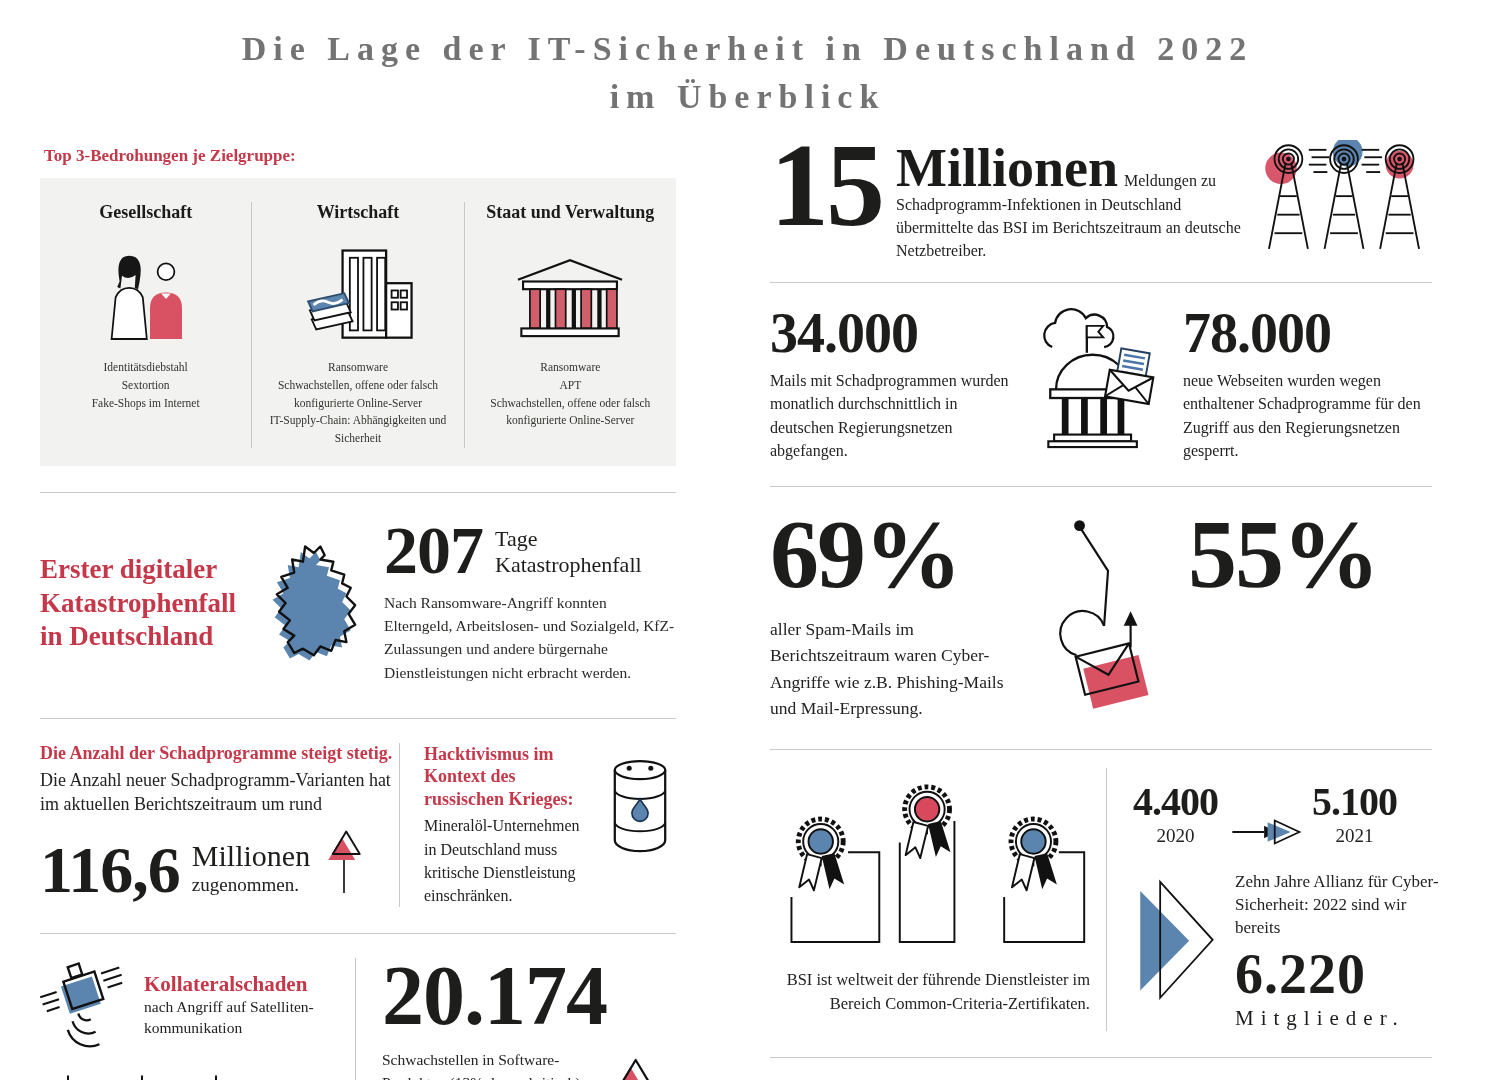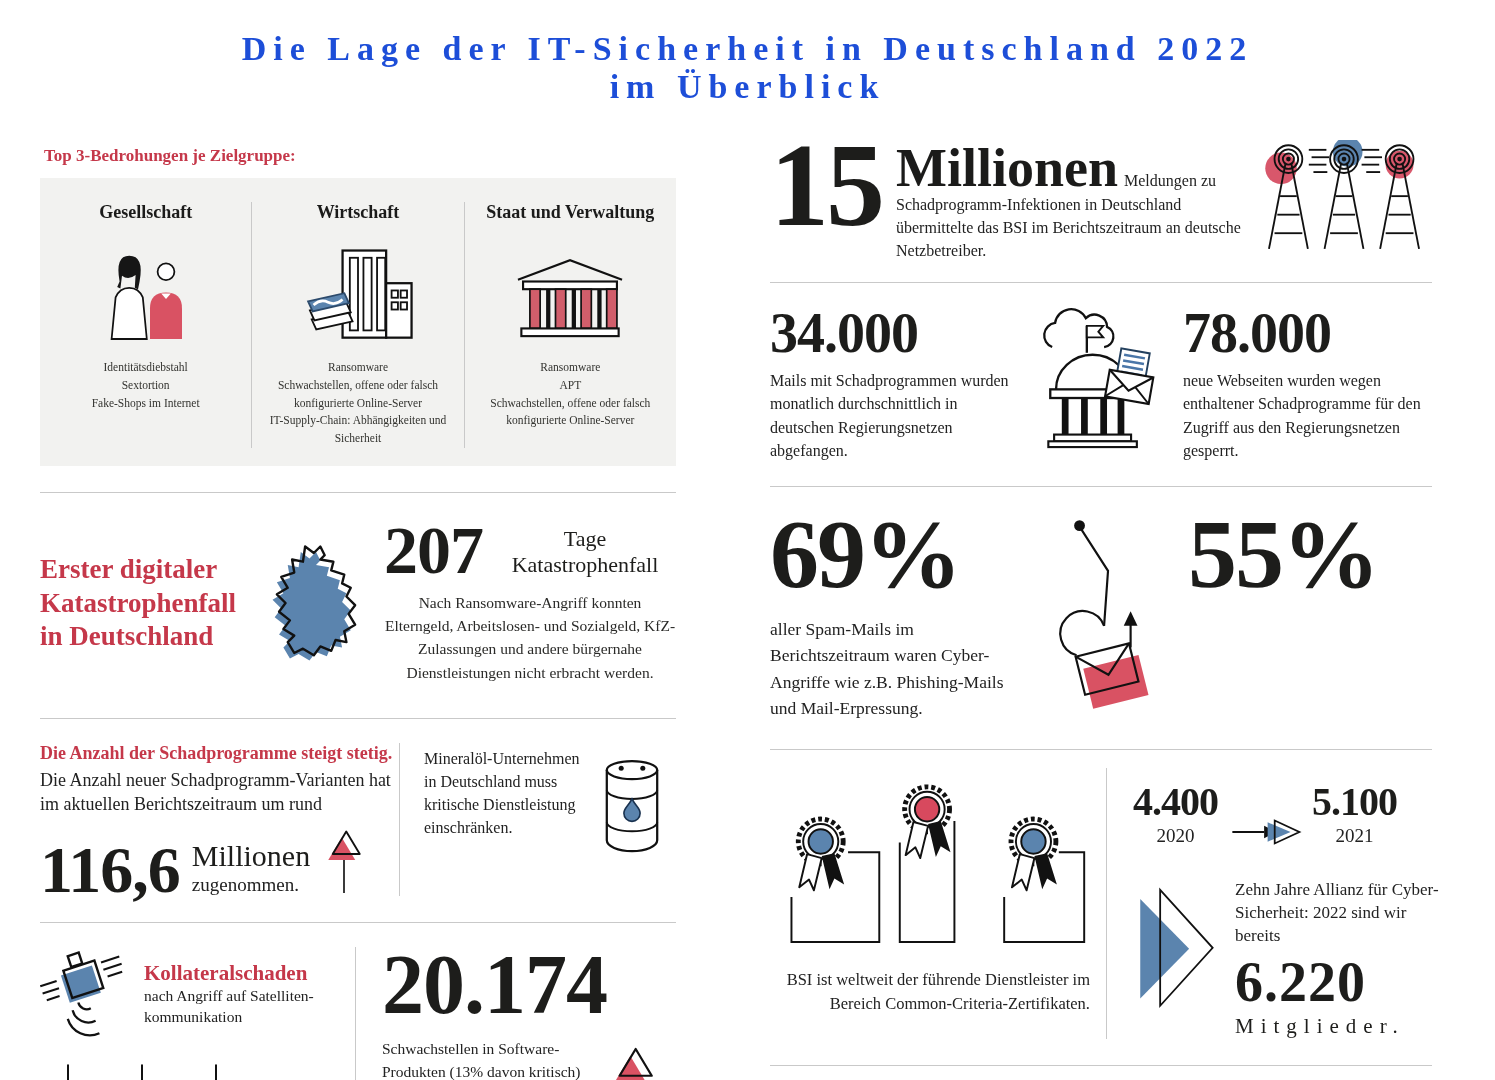--- a/index.html
+++ b/index.html
@@ -3,39 +3,39 @@
 <meta charset="utf-8">
 <style>
   html,body{margin:0;padding:0;}
   body{
     width:1495px;height:1080px;position:relative;overflow:hidden;
     background:#ffffff;color:#1d1d1b;
     font-family:"Liberation Serif","DejaVu Serif",serif;
   }
   
   .title{position:absolute;top:30px;left:0;width:100%;text-align:center;}
-  .title .l1,.title .l2{font-size:34px;font-weight:600;letter-spacing:7px;color:#1d4ed8;}
-  .title .l2{}
+  .title .l1,.title .l2{font-size:34px;font-weight:600;letter-spacing:7px;color:#737373;}
+  .title .l2{margin-top:10px;}
   
   .col-left{position:absolute;left:40px;top:142px;width:636px;}
   .col-right{position:absolute;left:770px;top:140px;width:662px;}
   .hr{border:none;border-top:1px solid #c9c9c9;margin:0;}
   .red{color:#c5384a;}
   
   .threats-heading{font-size:17px;font-weight:700;color:#c5384a;margin:4px 0 12px 4px;}
   .threat-box{background:#f2f2f0;display:flex;padding:24px 0 18px;min-height:192px;}
   .tcol{flex:1;text-align:center;padding:0 14px;}
   .tcol + .tcol{border-left:1px solid #c9c9c9;}
   .tcol .tname{font-size:18px;font-weight:700;color:#1b1b1a;}
   .tcol .ticon{height:112px;display:flex;align-items:flex-end;justify-content:center;margin-top:10px;}
   .tcol .titems{margin-top:14px;font-size:11.5px;line-height:1.55;color:#33332f;}
   
   .kat{display:flex;align-items:center;gap:18px;padding:30px 0 34px;}
   .kat-heading{width:208px;font-size:27px;font-weight:700;line-height:1.25;}
-  .kat-right{width:292px;text-align:center;}
+  .kat-right{width:292px;}
   .num-row{display:flex;align-items:flex-end;gap:12px;}
   .n207{font-size:68px;font-weight:700;line-height:0.82;letter-spacing:-1px;}
   .lbl207{font-size:22px;line-height:1.15;width:180px;padding-bottom:2px;}
   .kat-body{margin-top:12px;font-size:15.5px;line-height:1.5;color:#2a2a28;}
   
   .malrow{display:flex;padding:24px 0 26px;}
   .mal-left{width:360px;box-sizing:border-box;padding-right:6px;border-right:1px solid #c9c9c9;}
   .mal-h{font-size:18px;font-weight:700;}
   .mal-intro{font-size:18px;line-height:1.35;margin-top:4px;color:#222;}
   .mal-numrow{display:flex;align-items:flex-end;gap:12px;margin-top:8px;font-family:Liberation Serif, serif;}
@@ -78,21 +78,21 @@
   .spam .hook{margin:0 6px;}
   
   .cert{display:flex;padding:18px 0 26px;}
   .cert-left{width:338px;box-sizing:border-box;padding-right:14px;}
   .cert-body{font-size:16.5px;line-height:1.45;margin-top:14px;width:320px;color:#222;text-align:right;}
   .alli{flex:1;border-left:1px solid #c9c9c9;box-sizing:border-box;padding-left:26px;padding-top:14px;}
   .cmp-row{display:flex;align-items:flex-end;gap:10px;}
   .cmp .v{font-size:40px;font-weight:600;line-height:1;letter-spacing:-1px;}
   .cmp .y{font-size:19px;text-align:center;margin-top:3px;color:#222;}
   .cmp-arrow{margin-top:8px;}
-  .alli-bot{display:flex;gap:16px;margin-top:32px;}
+  .alli-bot{display:flex;gap:16px;margin-top:24px;}
   .alli-text{font-size:17px;line-height:1.35;width:205px;color:#222;}
   .n6220{font-size:56px;font-weight:700;line-height:1;margin-top:6px;letter-spacing:1px;}
   .mitgl{font-size:21px;letter-spacing:7px;margin-top:4px;}
   
   .logos{display:flex;justify-content:space-between;align-items:flex-start;padding:28px 30px 0 6px;}
   svg{display:block;}
 </style>
 </head>
 <body>
 
@@ -208,20 +208,21 @@
           <svg width="44" height="72" viewBox="0 0 56 96">
             <line x1="28" y1="42" x2="28" y2="92" stroke="#111" stroke-width="2.2"></line>
             <path d="M7,48 L25,18 L43,48 Z" fill="#d95263"></path>
             <path d="M13,40 L31,10 L49,40 Z" fill="none" stroke="#111" stroke-width="2.5" stroke-linejoin="round"></path>
           </svg>
         </span>
       </div>
     </div>
     <div class="hack">
       <div>
+        <div class="hack-h red">Hacktivismus im Kontext des russischen Krieges:</div>
         <div class="hack-body">Mineralöl-Unternehmen in Deutschland muss kritische Dienstleistung einschränken.</div>
       </div>
       <div style="margin-top:14px;">
         <svg width="72" height="100" viewBox="0 0 80 110">
           <path d="M12,14 L12,92 A28,12 0 0 0 68,92 L68,14" fill="#fff" stroke="#111" stroke-width="2.5"></path>
           <ellipse cx="40" cy="14" rx="28" ry="10" fill="#fff" stroke="#111" stroke-width="2.5"></ellipse>
           <path d="M12,36 A28,10 0 0 0 68,36" fill="none" stroke="#111" stroke-width="2.2"></path>
           <path d="M12,72 A28,10 0 0 0 68,72" fill="none" stroke="#111" stroke-width="2.2"></path>
           <circle cx="28" cy="12" r="2.8" fill="#111"></circle>
           <circle cx="52" cy="12" r="2.8" fill="#111"></circle>

